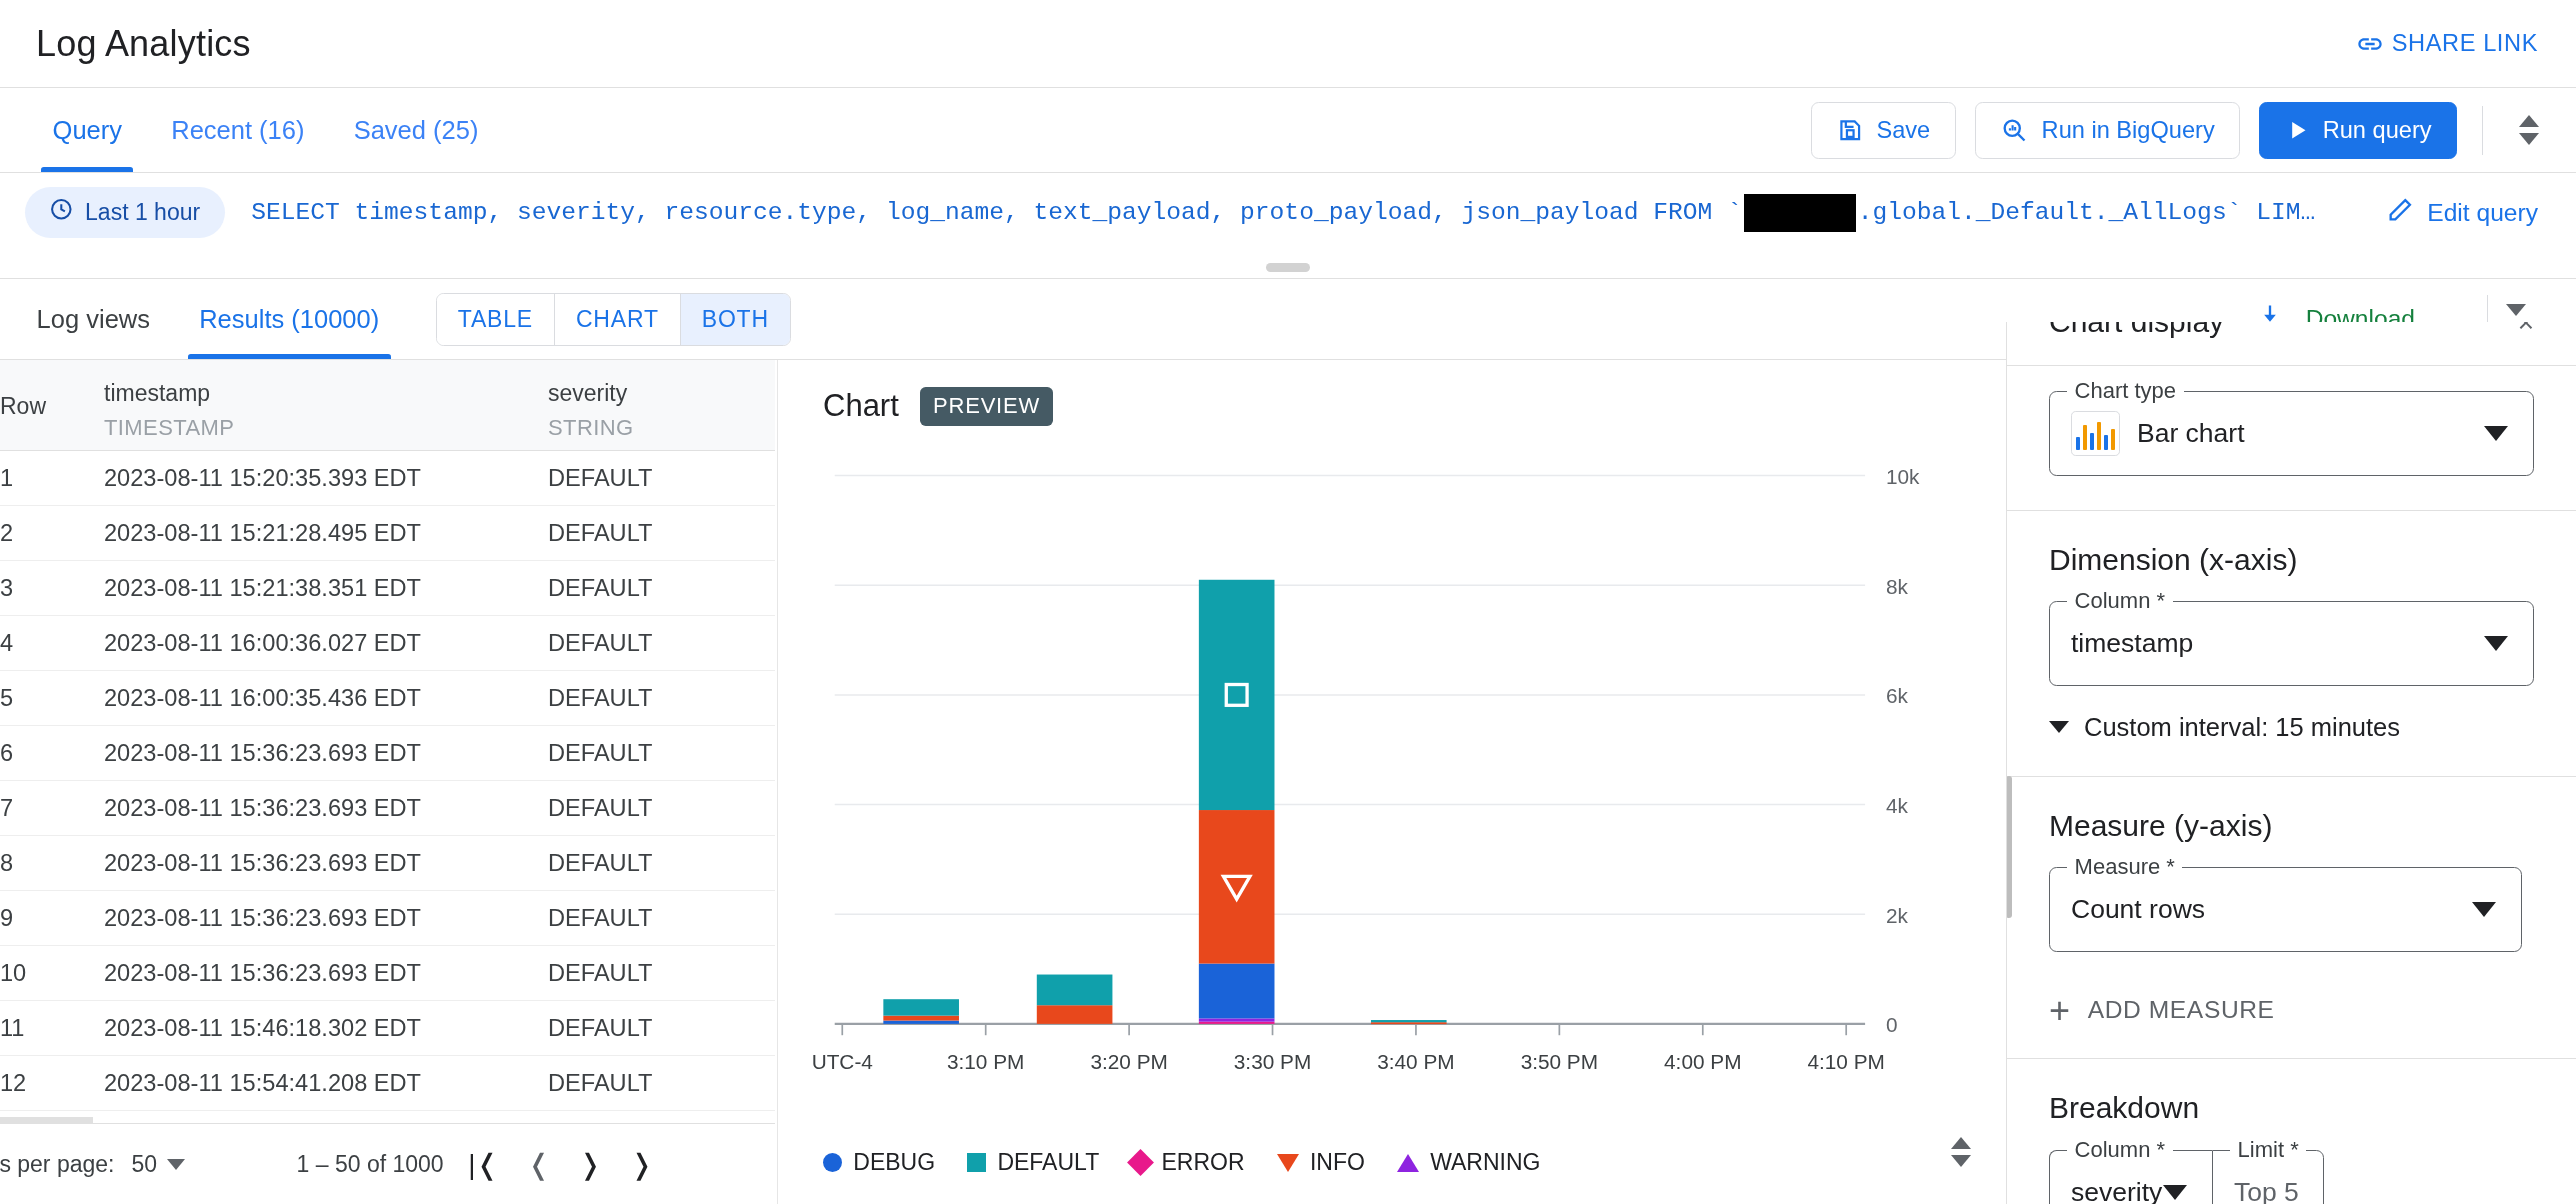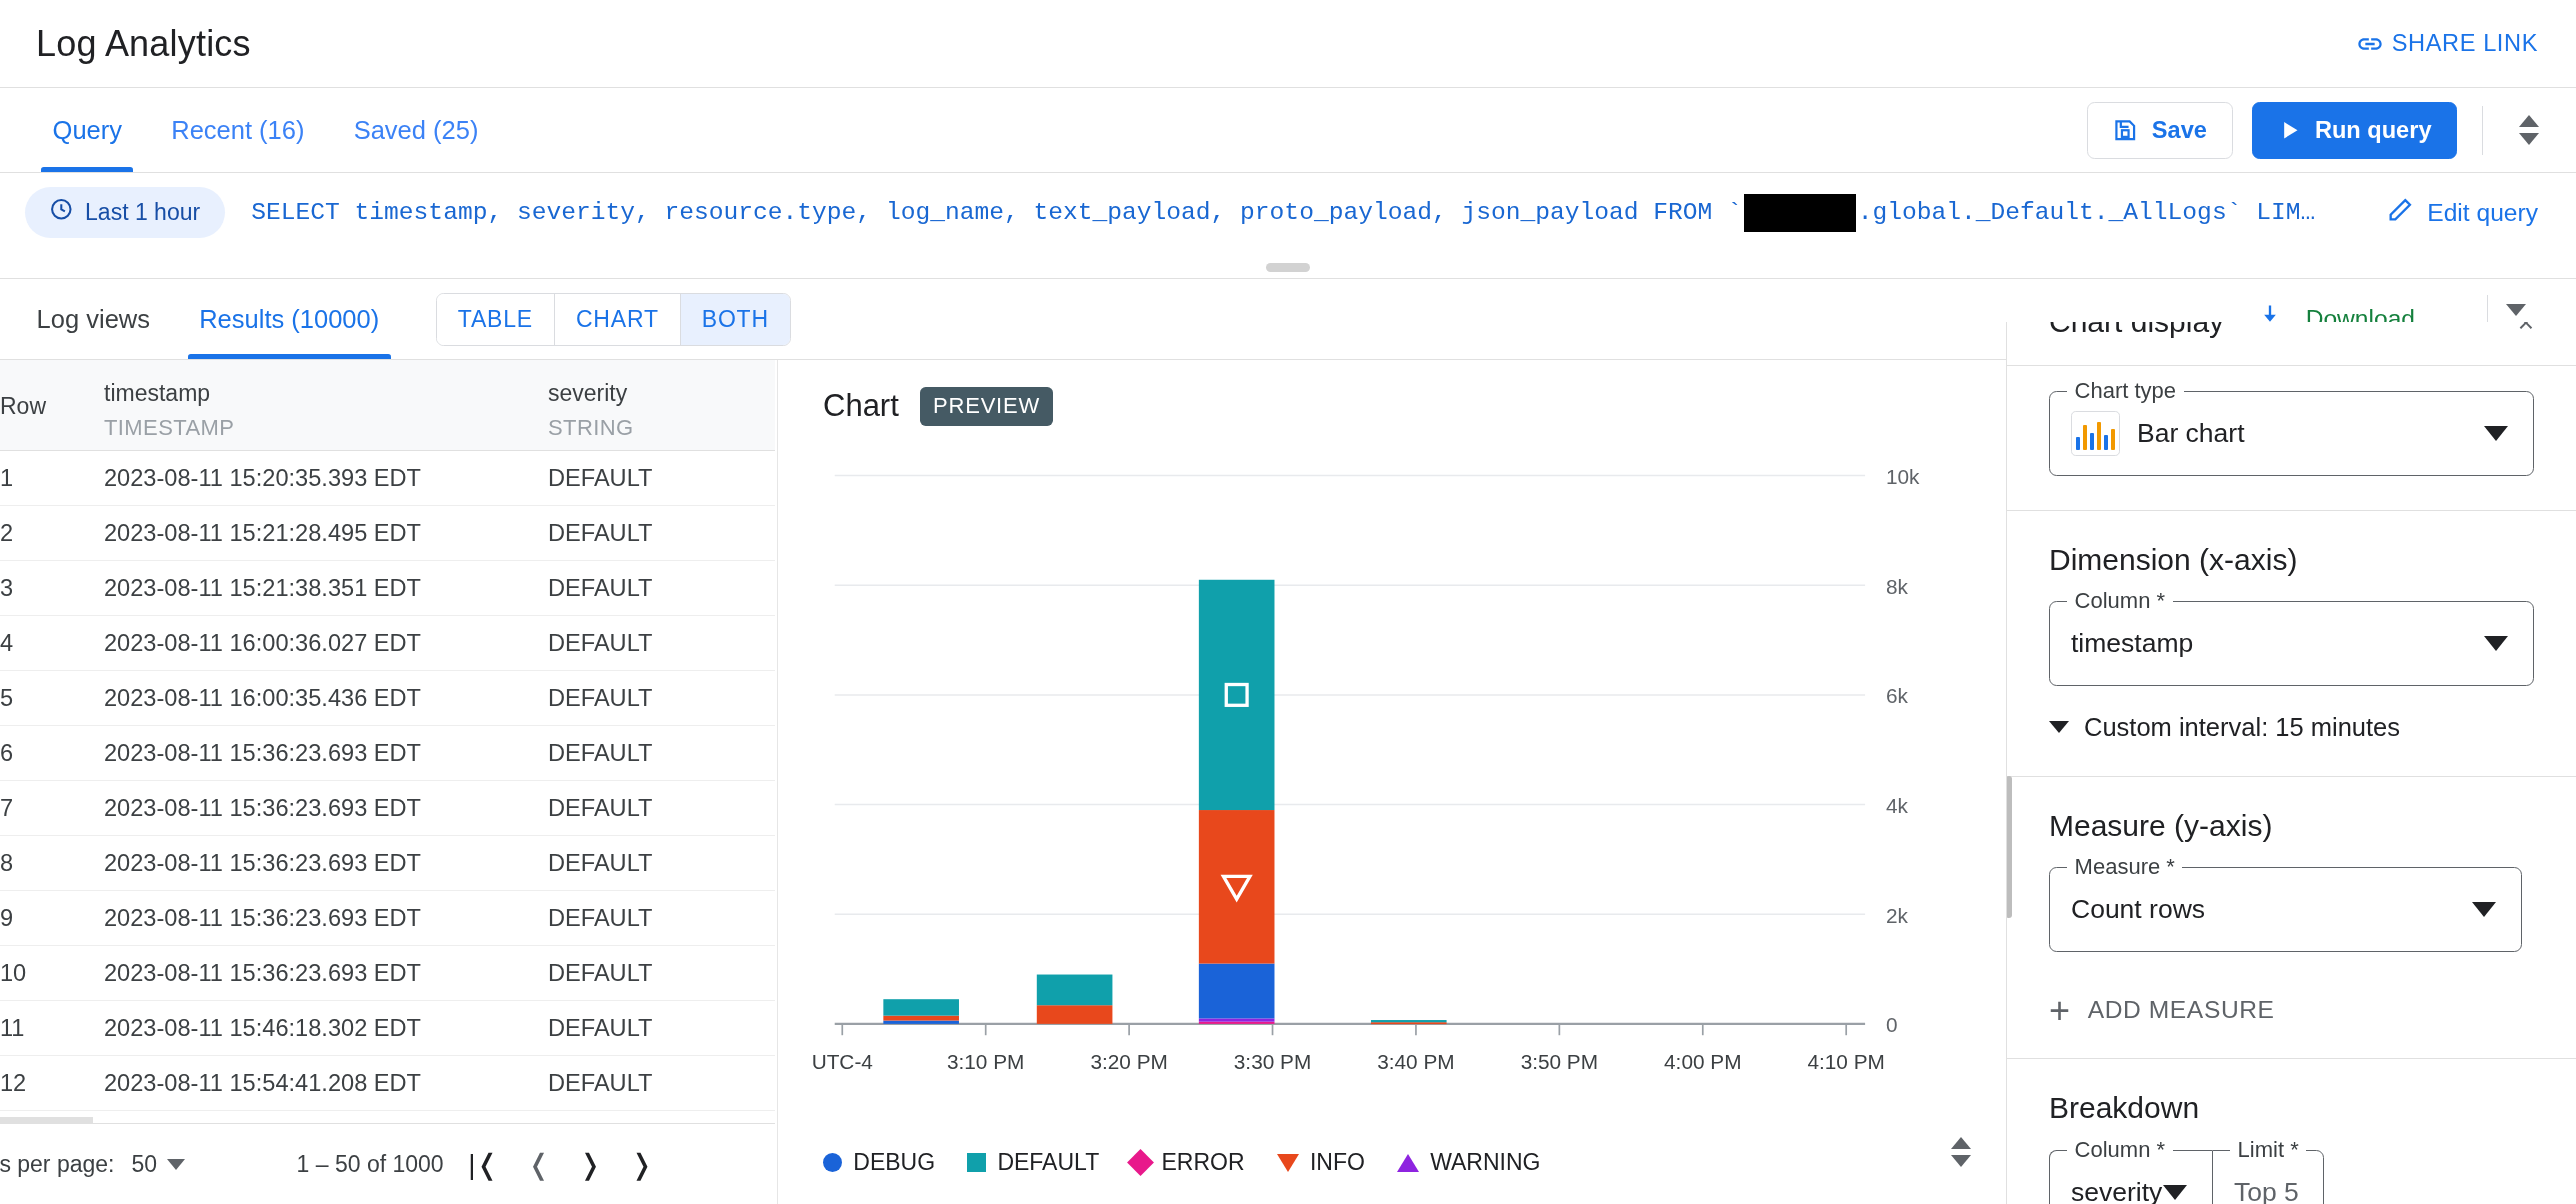--- a/index.html
+++ b/index.html
@@ -42,21 +42,21 @@
     content: ""; position: absolute; left: 13.2px; right: 13.2px; bottom: 0;
     height: 4.7px; background: #1a73e8; border-radius: 2.8px 2.8px 0 0;
   }
   .toolbar-right {
     position: absolute; right: 24.6px; top: 88px; height: 84px;
     display: flex; align-items: center; gap: 19px;
   }
   .btn {
     display: flex; align-items: center; gap: 13.2px;
     height: 57px; padding: 0 24.6px; border: 0.9px solid #dadce0; border-radius: 7.6px;
-    background: #fff; color: #1a73e8; font-size: 23.6px; font-weight: 700;
+    background: #fff; color: #1a73e8; font-size: 23.6px; font-weight: 400;
     cursor: pointer; white-space: nowrap; text-align: right;
   }
   .btn.primary { background: #1a73e8; color: #fff; border-color: #1a73e8; }
   .btn svg { display:block; }
   .vdiv { width: 0.9px; height: 49px; background: #dadce0; margin: 0 5.7px; }
   .stepper { display: flex; flex-direction: column; align-items: center; justify-content:center;
              width: 44px; height: 62px; cursor: pointer; gap: 5.7px;}
   .chev { width: 0; height: 0; }
   .chev-up { border-left: 10.4px solid transparent; border-right: 10.4px solid transparent; border-bottom: 12.3px solid #5f6368; }
   .chev-dn { border-left: 10.4px solid transparent; border-right: 10.4px solid transparent; border-top: 12.3px solid #5f6368; }
@@ -216,20 +216,30 @@
       <span>
         <svg width="26.5" height="26.5" viewBox="0 0 24 24" fill="none" stroke="#1a73e8" stroke-width="2">
           <path d="M4 4h12l4 4v12H4z"></path>
             <rect x="9" y="12" width="6" height="6"></rect>
             <path d="M8 4v5h7"></path>
         </svg>
       </span>
       <span>Save</span>
     </div>
 
+    <div class="btn">
+      <span>
+        <svg width="28" height="28" viewBox="0 0 24 24" fill="none" stroke="#1a73e8" stroke-width="2">
+          <circle cx="10.5" cy="10.5" r="6.5"></circle>
+            <path d="M15.5 15.5L21 21"></path>
+          <path d="M8.5 12.5v-2M10.8 12.5V8M13 12.5v-3" stroke-width="1.8"></path>
+        </svg>
+      </span>
+      <span>Run in BigQuery</span>
+    </div>
 
     <div class="btn primary">
       <span>
         <svg width="24.6" height="24.6" viewBox="0 0 24 24" fill="#ffffff">
             <path d="M7 4l13 8-13 8z"></path>
           </svg>
       </span>
       <span>Run query</span>
     </div>
 

